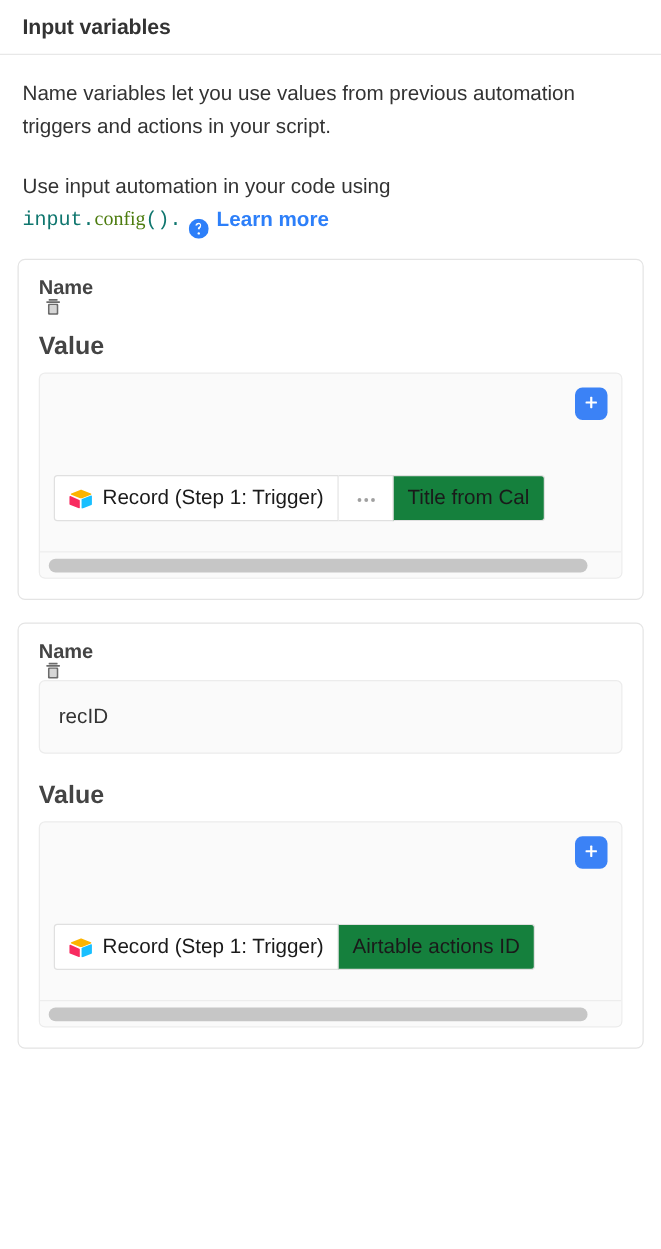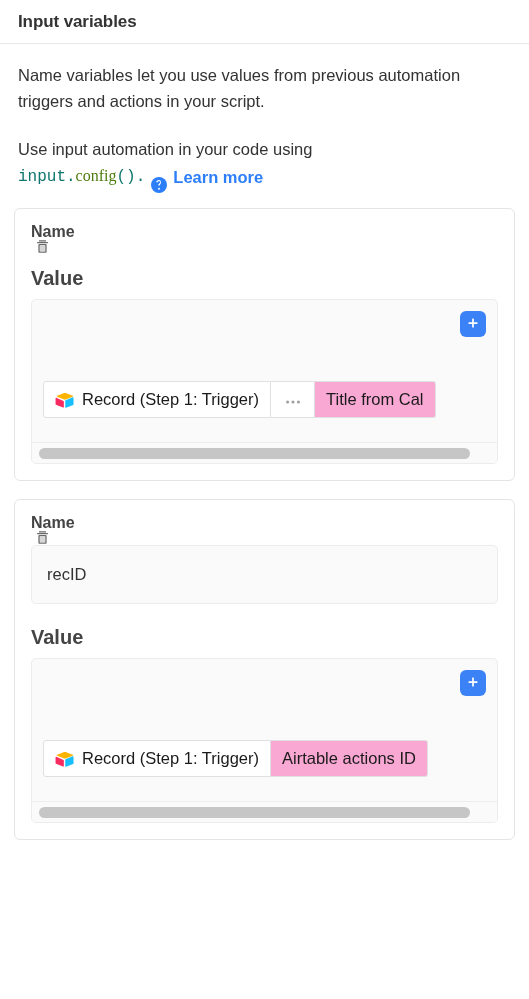--- a/index.html
+++ b/index.html
@@ -206,21 +206,21 @@
     background: #ffffff;
     border: 1px solid #e0e0e0;
     border-left: none;
     height: 37px;
     width: 44px;
     cursor: pointer;
   }
   .chip-tail {
     display: inline-flex;
     align-items: center;
-    background: #f9a8d4;
+    background: #15803d;
     border: 1px solid #e0e0e0;
     border-left: none;
     height: 37px;
     padding: 0 11px;
     font-size: 16.5px;
     color: #1a1a1a;
     border-radius: 0 3px 3px 0;
     cursor: pointer;
   }
 

